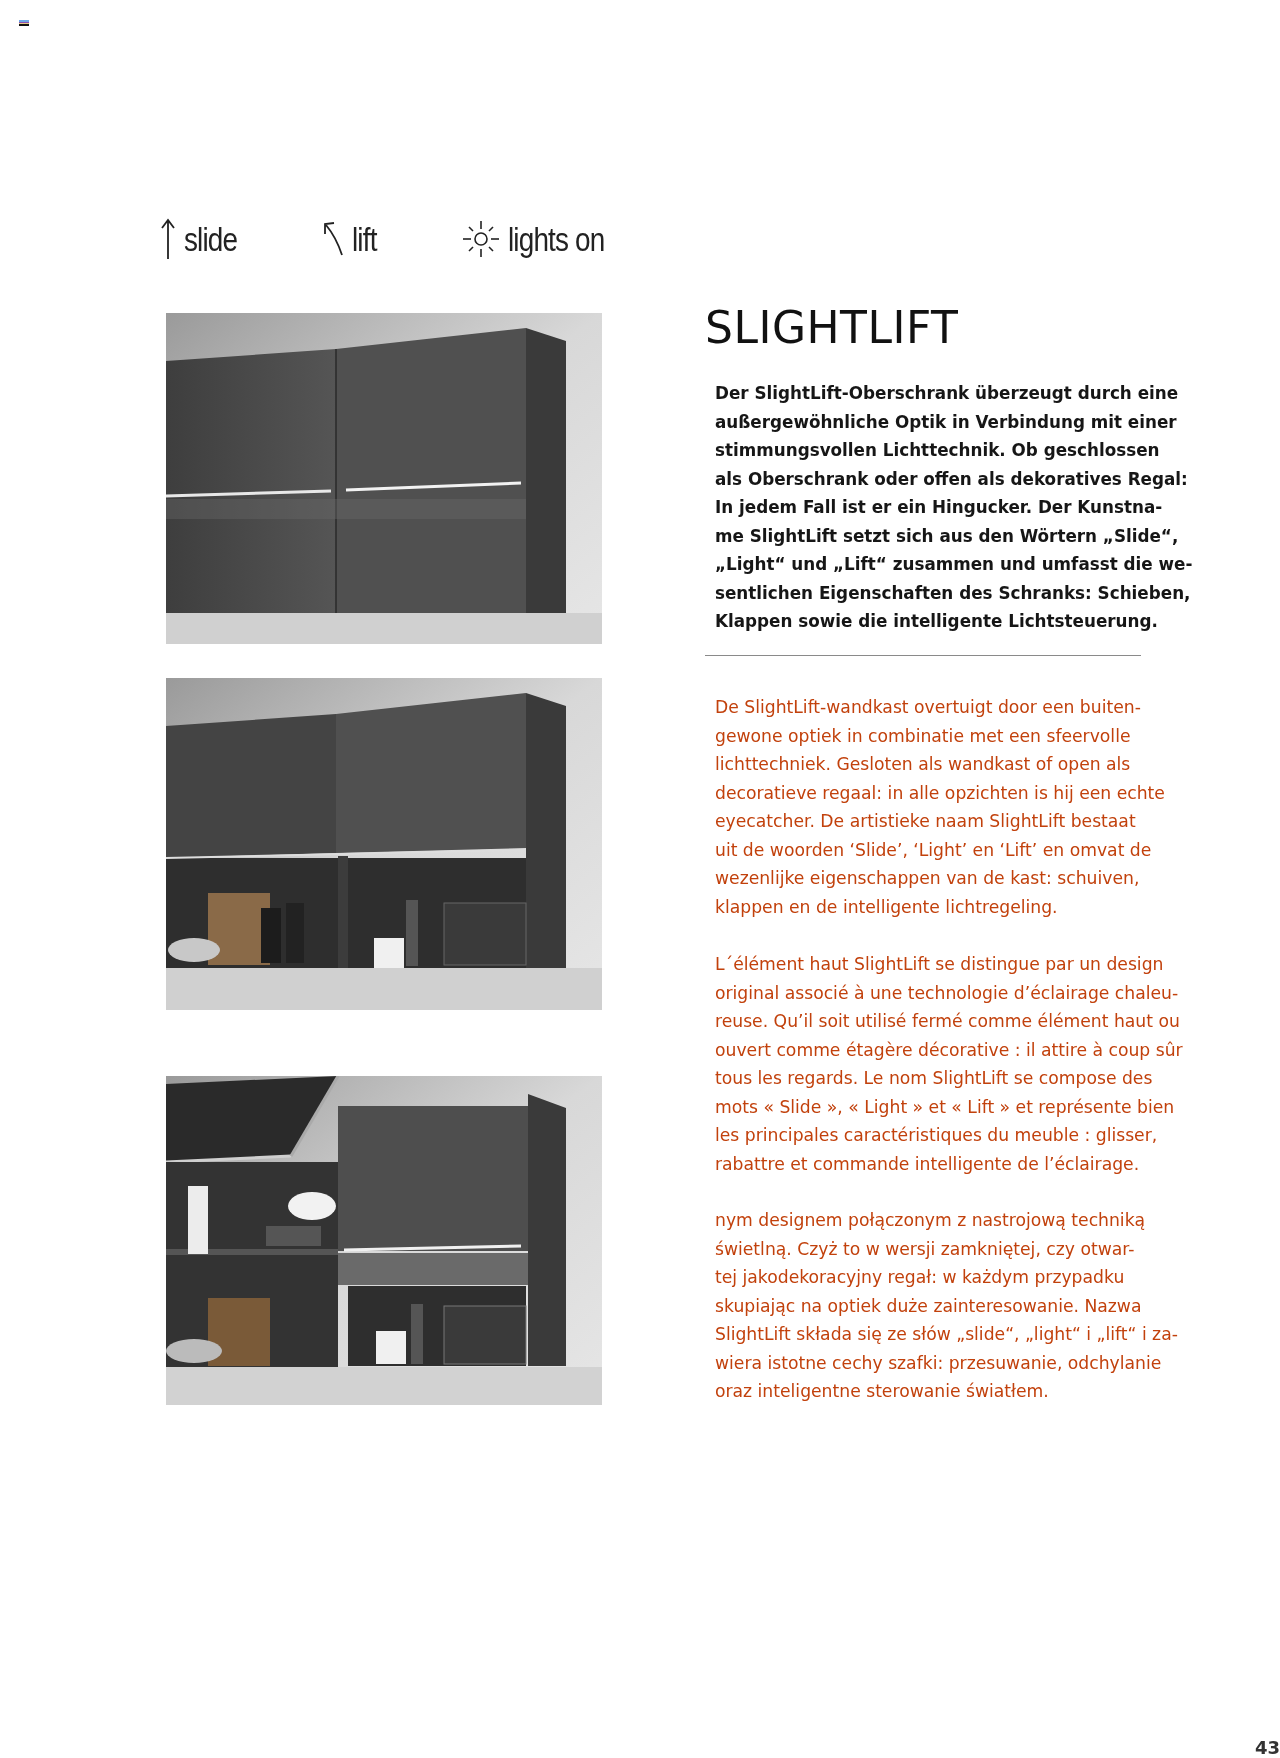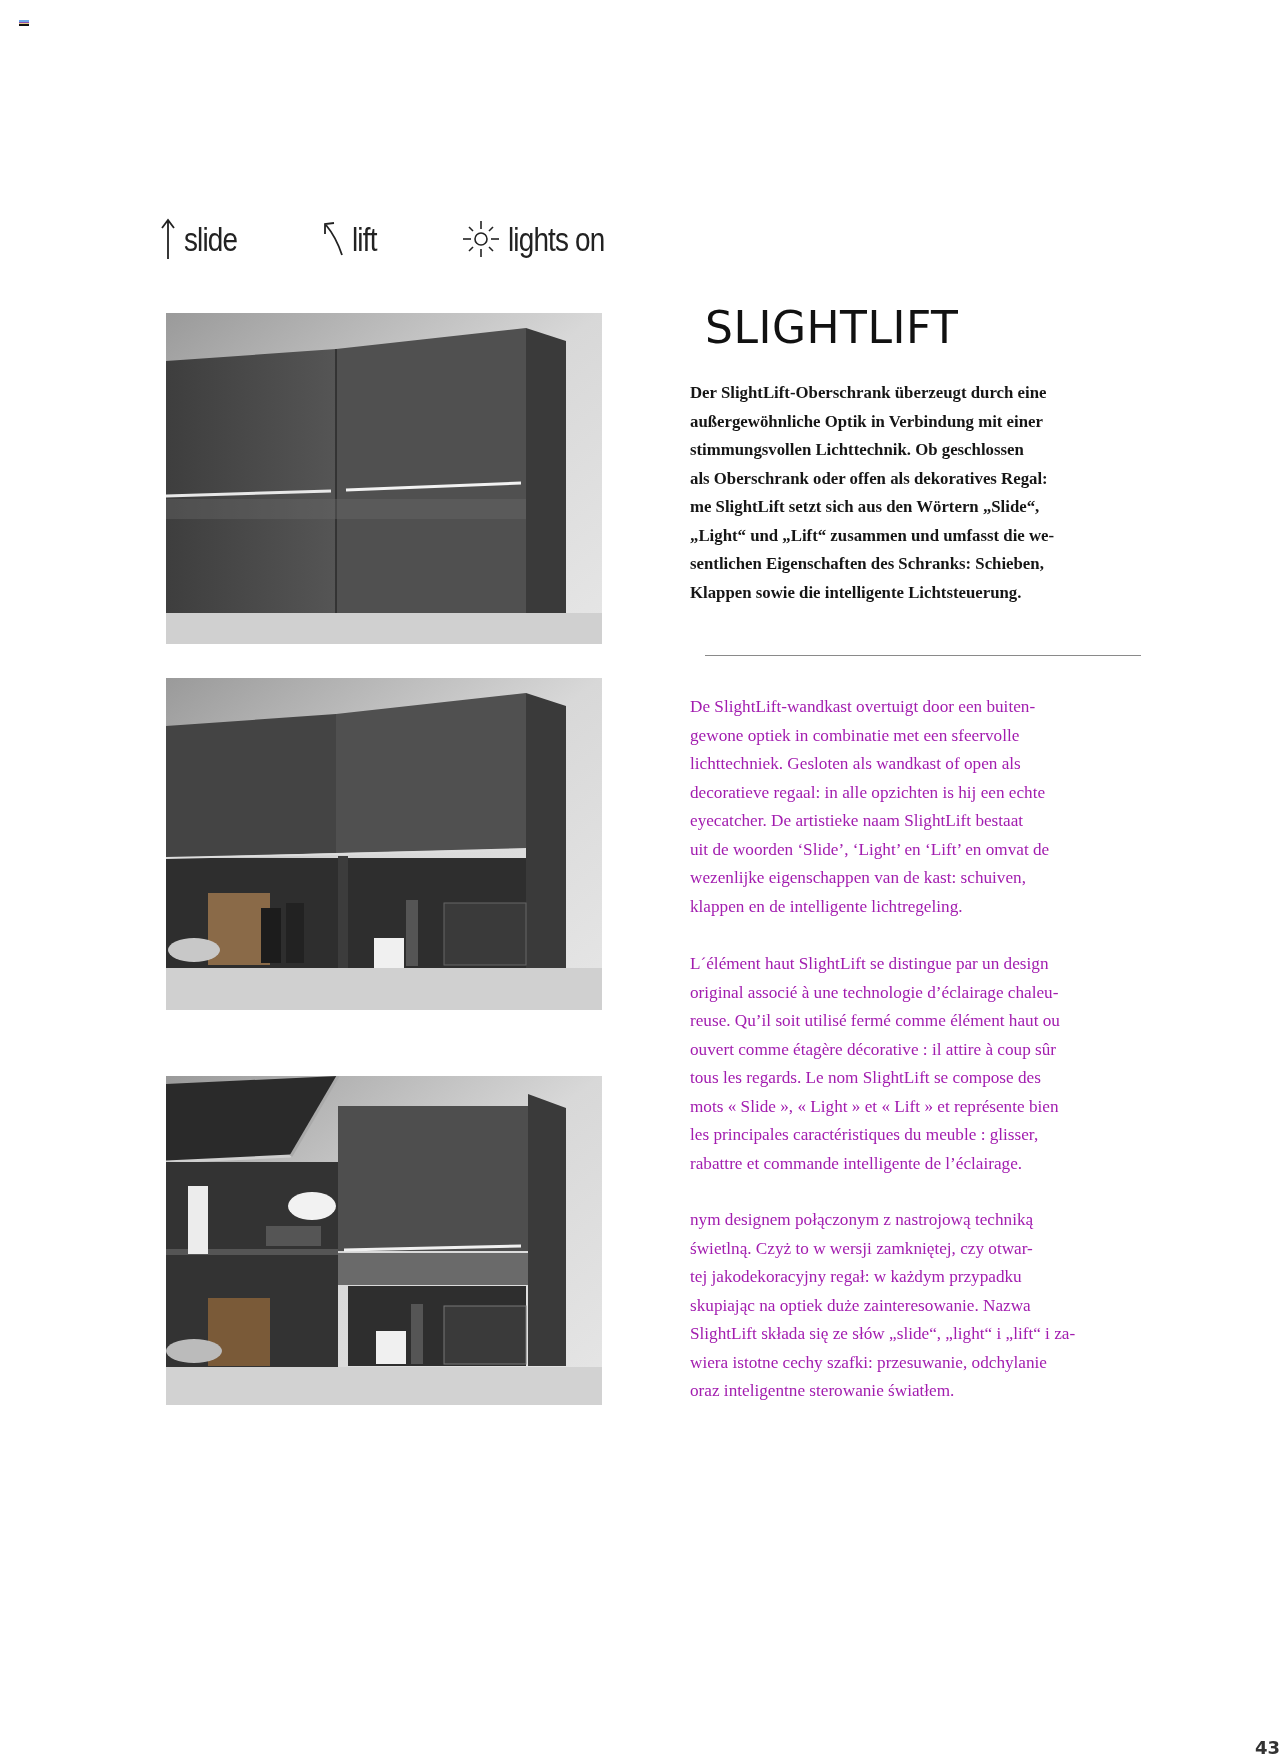--- a/index.html
+++ b/index.html
@@ -6,24 +6,24 @@
   body { width:1280px; height:1758px; position:relative; overflow:hidden; font-family:"DejaVu Sans", sans-serif; color:#1a1a1a; }
   .corner-mark { position:absolute; left:19px; top:20px; width:10px; height:8px; }
   .corner-mark span { display:block; height:2px; }
   .icons-row { position:absolute; top:214px; left:160px; height:50px; display:flex; align-items:center; }
   .feature { display:flex; align-items:center; position:absolute; top:0; height:50px; white-space:nowrap; }
   .feature .lbl { font-family:"Liberation Sans Narrow","Liberation Sans", sans-serif; font-size:34px; font-weight:300; color:#222; letter-spacing:-1px; transform:scaleX(0.82); transform-origin:left center; display:inline-block; }
   .feature svg { margin-right:8px; }
   .photo { position:absolute; left:166px; width:436px; background:#d4d4d4; overflow:hidden; }
   .photo svg { display:block; width:100%; height:100%; }
   .title { position:absolute; left:705px; top:302px; font-size:44px; font-weight:normal; letter-spacing:0.5px; color:#111; margin:0; font-family:"DejaVu Sans", sans-serif; }
-  .para { position:absolute; left:690px; width:440px; font-size:17.2px; line-height:28.5px; margin:0;font-family:Liberation Serif, serif; }
+  .para { position:absolute; left:715px; width:440px; font-size:17.2px; line-height:28.5px; margin:0; }
   .para .ln { display:block; white-space:nowrap; }
   .para.bold { font-weight:bold; color:#161616; font-size:16.8px; }
-  .para.light { color:#a21caf; font-weight:normal; }
+  .para.light { color:#c2410c; font-weight:normal; }
   .divider { position:absolute; left:705px; top:655px; width:436px; height:0; border-top:1.5px solid #8a8a8a; }
   .page-num { position:absolute; right:0px; top:1737px; font-size:18px; color:#333;font-weight:bold; }
 </style>
 </head>
 <body>
 
 <div class="corner-mark">
   <span style="background:#6fa8e8"></span>
   <span style="background:#8a4fb0;height:1px"></span>
   <span style="background:#e8c88a;height:1px"></span>
@@ -131,20 +131,21 @@
   </svg>
 </div>
 
 <h1 class="title">SLIGHTLIFT</h1>
 
 <p class="para bold" style="top:379px">
   <span class="ln">Der SlightLift-Oberschrank überzeugt durch eine</span>
   <span class="ln">außergewöhnliche Optik in Verbindung mit einer</span>
   <span class="ln">stimmungsvollen Lichttechnik. Ob geschlossen</span>
   <span class="ln">als Oberschrank oder offen als dekoratives Regal:</span>
+  <span class="ln">In jedem Fall ist er ein Hingucker. Der Kunstna-</span>
   <span class="ln">me SlightLift setzt sich aus den Wörtern „Slide“,</span>
   <span class="ln">„Light“ und „Lift“ zusammen und umfasst die we-</span>
   <span class="ln">sentlichen Eigenschaften des Schranks: Schieben,</span>
   <span class="ln">Klappen sowie die intelligente Lichtsteuerung.</span>
 </p>
 
 <div class="divider"></div>
 
 <p class="para light" style="top:693px">
   <span class="ln">De SlightLift-wandkast overtuigt door een buiten-</span>

